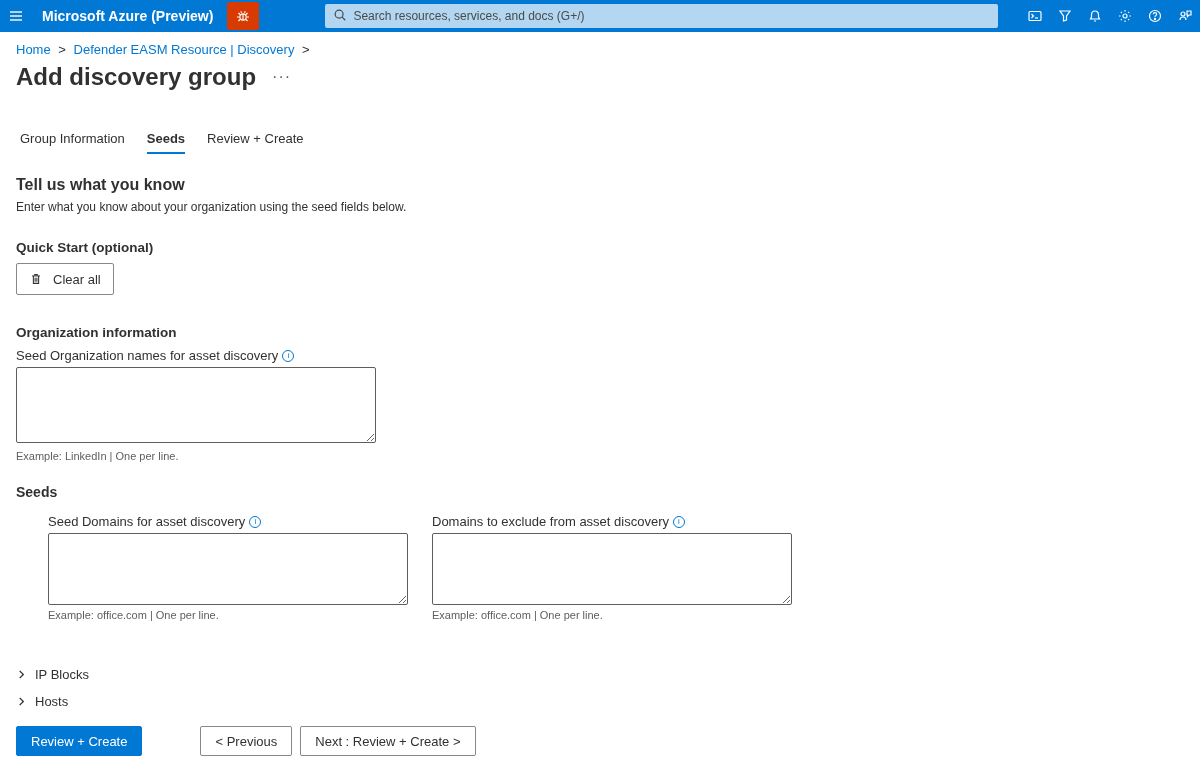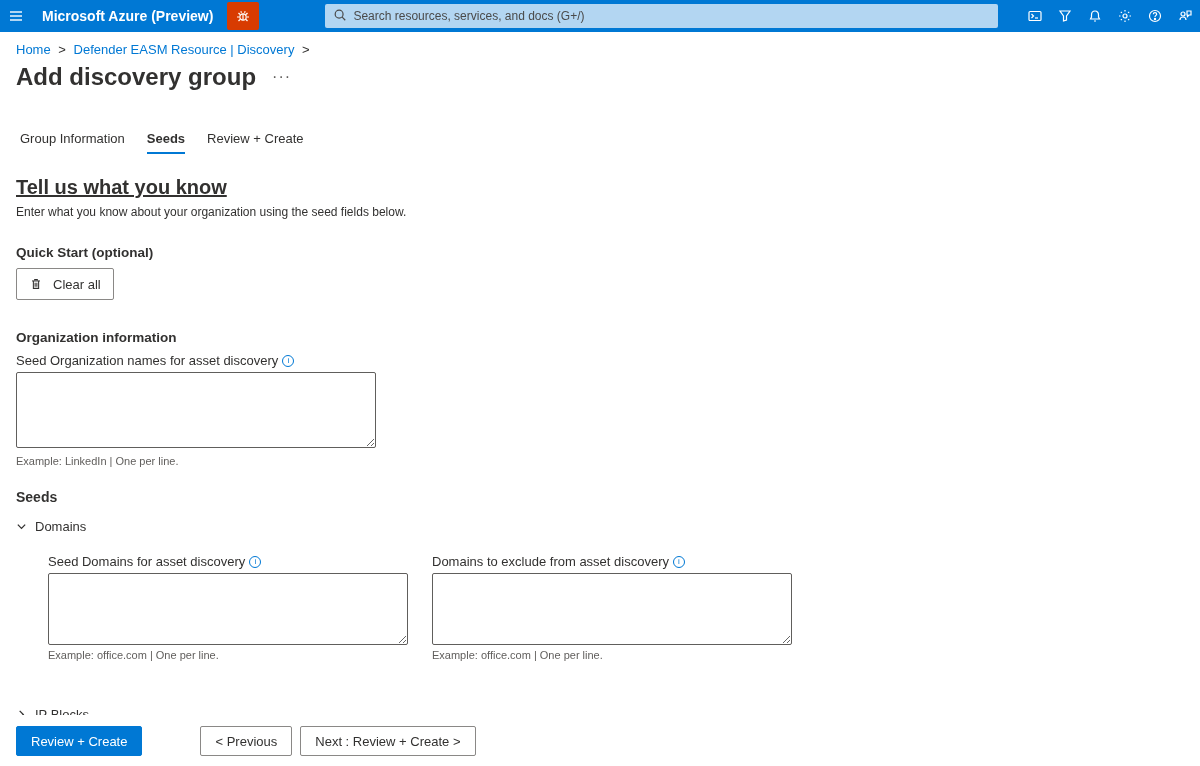--- a/index.html
+++ b/index.html
@@ -26,21 +26,21 @@
     
     .page-header { padding: 0 16px 6px; display: flex; align-items: center; gap: 12px; }
     .page-title { font-size: 24px; font-weight: 600; color: #323130; }
     .more-dots { color: #605e5c; cursor: pointer; font-size: 16px; letter-spacing: 1px; padding: 0 4px; }
     
     .tabs { display: flex; gap: 22px; padding: 28px 20px 0; border-bottom: none; }
     .tab { padding: 6px 0; font-size: 13px; color: #323130; cursor: pointer; border-bottom: 2px solid transparent; }
     .tab.active { font-weight: 600; border-bottom: 2px solid #0078d4; }
     
     .content { padding: 22px 16px 80px; }
-    .section-title-lg { font-size: 20px; font-weight: 600; margin-bottom: 6px; text-decoration: underline; }
+    .section-title-lg { font-size: 16px; font-weight: 600; margin-bottom: 6px; }
     .section-desc { font-size: 12px; color: #323130; margin-bottom: 26px; }
     .section-title-md { font-size: 13.5px; font-weight: 600; margin-bottom: 8px; }
     
     .quick-start-row { display: flex; gap: 8px; margin-bottom: 30px; }
     .btn-outline { border: 1px solid #8a8886; background: #ffffff; padding: 6px 12px; font-size: 13px; color: #323130; cursor: pointer; border-radius: 2px; display: flex; align-items: center; gap: 10px; height: 32px; }
     .btn-outline svg { width: 14px; height: 14px; }
     
     .field-label { font-size: 13px; color: #323130; margin-bottom: 4px; display: flex; align-items: center; gap: 4px; }
     .info-icon { width: 12px; height: 12px; border: 1px solid #0078d4; border-radius: 50%; display: inline-flex; align-items: center; justify-content: center; font-size: 8px; color: #0078d4; line-height: 1; cursor: pointer; flex-shrink: 0; }
     textarea.seed-box { width: 360px; height: 76px; border: 1px solid #605e5c; border-radius: 2px; padding: 6px; font-family: inherit; font-size: 13px; resize: both; outline: none; }
@@ -175,26 +175,20 @@
   <div class="section-title-md">Organization information</div>
   <div class="field-label">
     <span>Seed Organization names for asset discovery</span>
     <span class="info-icon">i</span>
   </div>
   <textarea class="seed-box" style=""></textarea>
   <div class="helper-text">Example: LinkedIn | One per line.</div>
 
   <div class="seeds-heading">Seeds</div>
 
-  <div class="expander-row">
-    <svg viewBox="0 0 12 12" fill="none" stroke="#323130" stroke-width="1.4">
-        <polyline points="2,4 6,8 10,4"></polyline>
-      </svg>
-    <span>Domains</span>
-  </div>
   <div class="domains-fields">
     <div class="domain-col">
       <div class="field-label">
         <span>Seed Domains for asset discovery</span>
         <span class="info-icon">i</span>
       </div>
       <textarea class="seed-box" style=""></textarea>
       <div class="helper-text">Example: office.com | One per line.</div>
     </div>
     <div class="domain-col">

